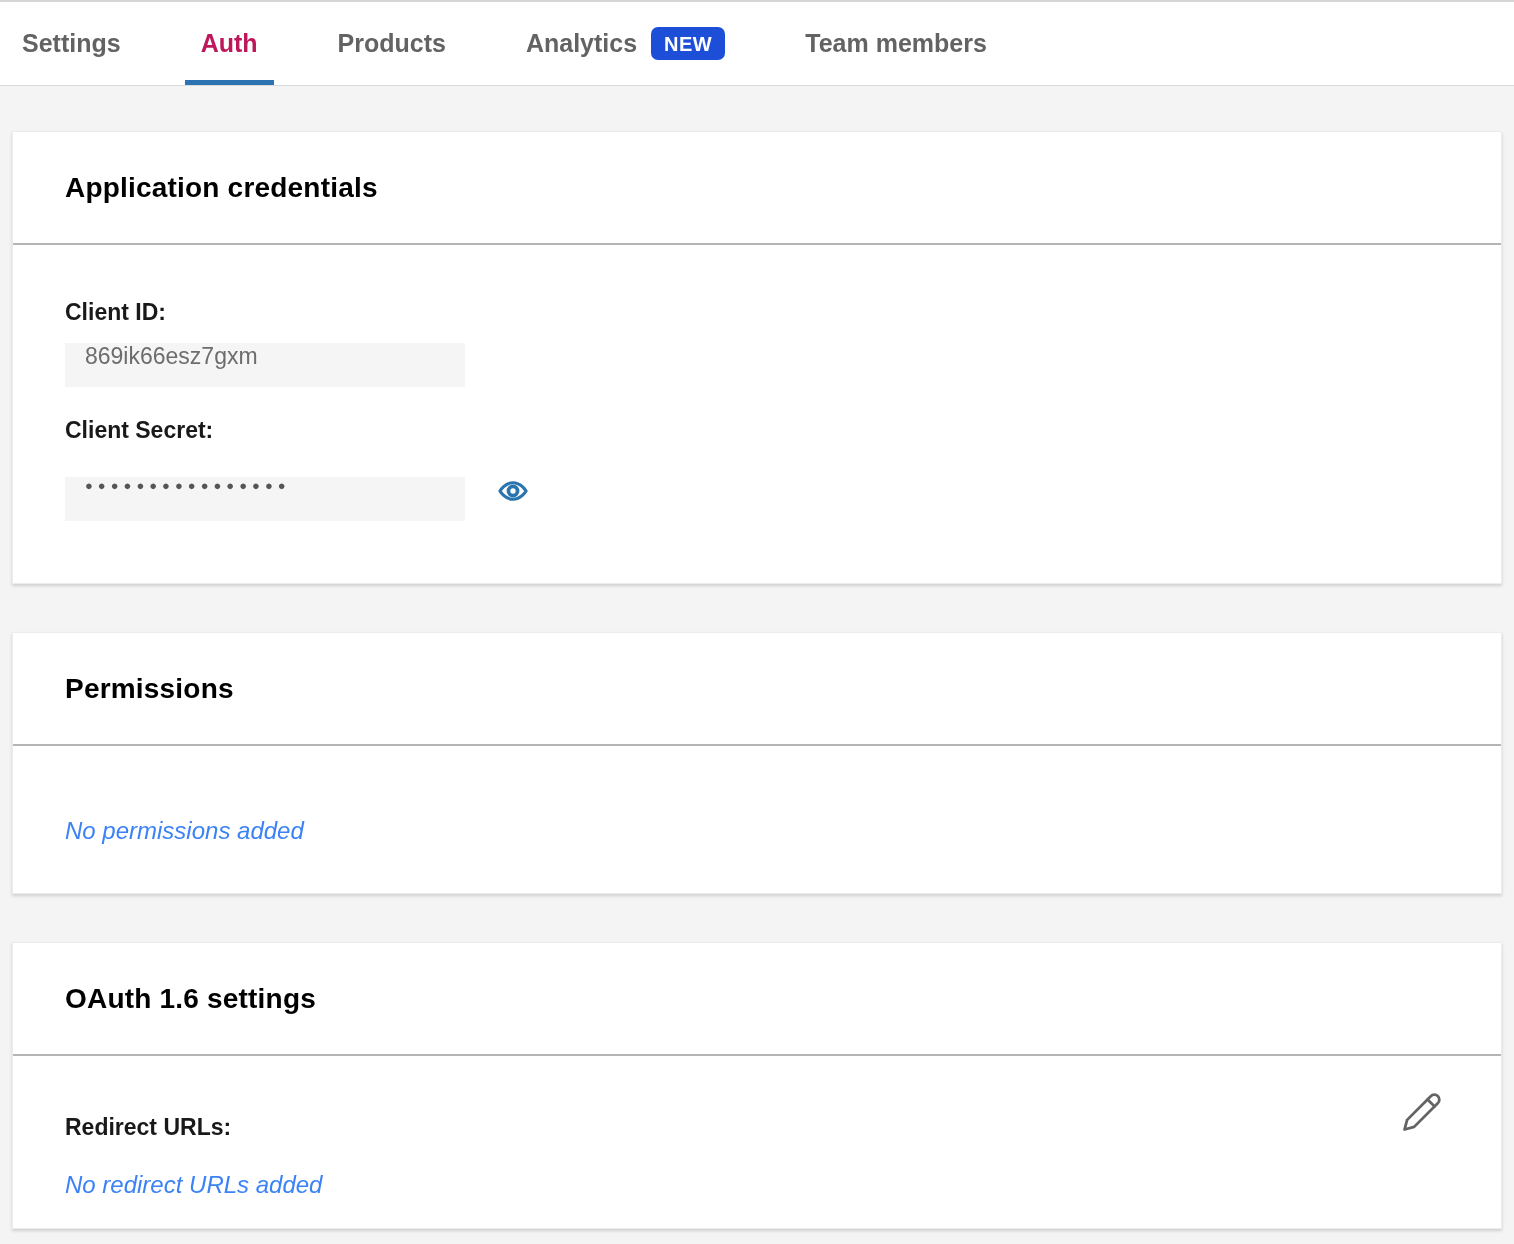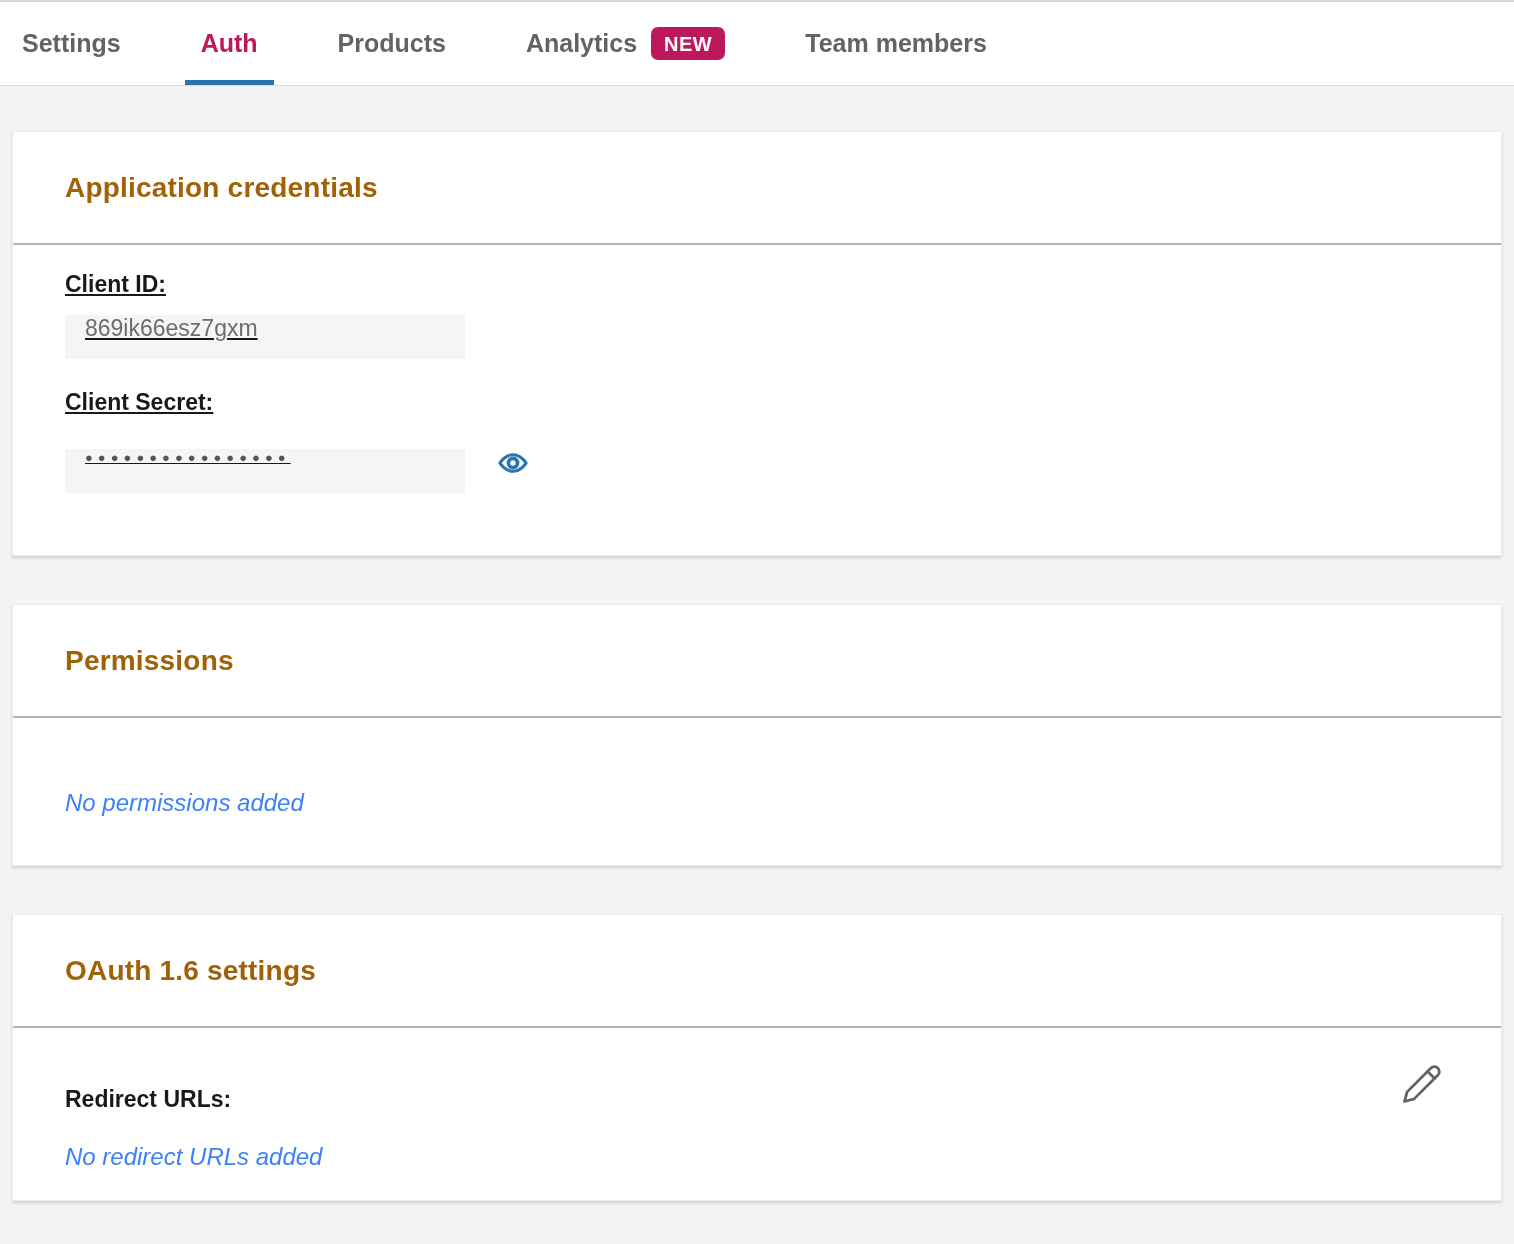--- a/index.html
+++ b/index.html
@@ -37,21 +37,21 @@
   .tab--active::after {
     content: "";
     position: absolute;
     left: -16px;
     right: -16px;
     bottom: 0;
     height: 5px;
     background: #2b73b2;
   }
   .badge {
-    background: #be185d;
+    background: #1d4ed8;
     color: #ffffff;
     font-size: 20px;
     font-weight: 700;
     line-height: 1;
     padding: 7px 13px 6px;
     border-radius: 7px;
     letter-spacing: 0.5px;
   }
 
   
@@ -65,26 +65,26 @@
   .card__header {
     height: 113px;
     display: flex;
     align-items: center;
     padding: 0 52px;
     border-bottom: 2px solid #b5b5b5;
   }
   .card__title {
     font-size: 28px;
     font-weight: 700;
-    color: #a16207;
+    color: #000000;
     letter-spacing: 0.2px;
   }
 
   
-  .cred-body { padding: 24px 52px 62px; text-decoration: underline; }
+  .cred-body { padding: 52px 52px 62px; }
   .field-label {
     font-size: 23px;
     font-weight: 700;
     color: #191919;
     line-height: 30px;
   }
   .label-secret { margin-top: 28px; }
   .field {
     width: 400px;
     height: 44px;

